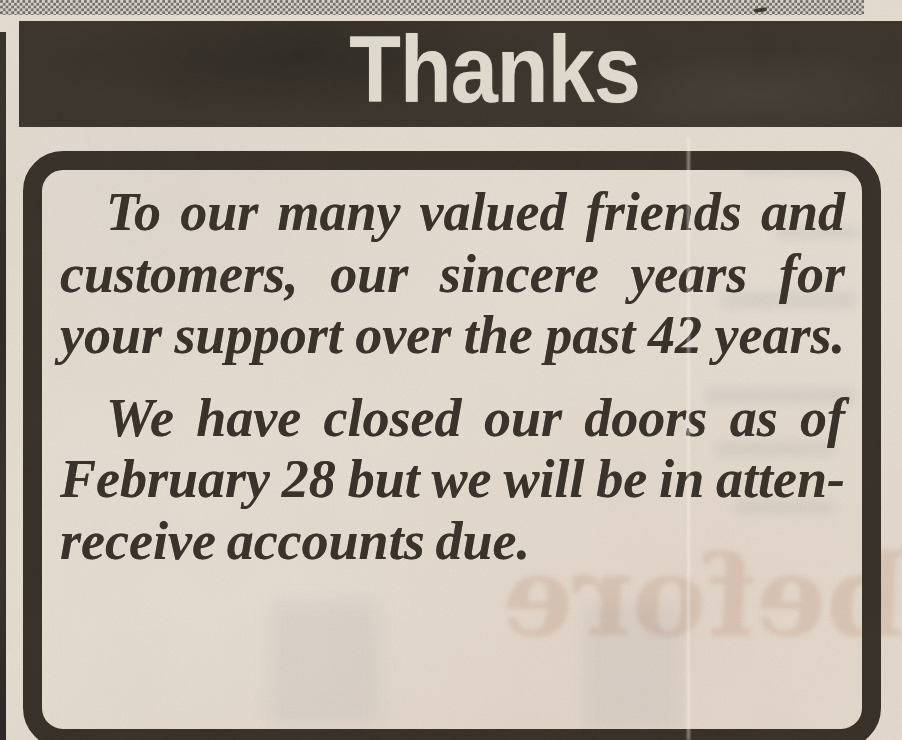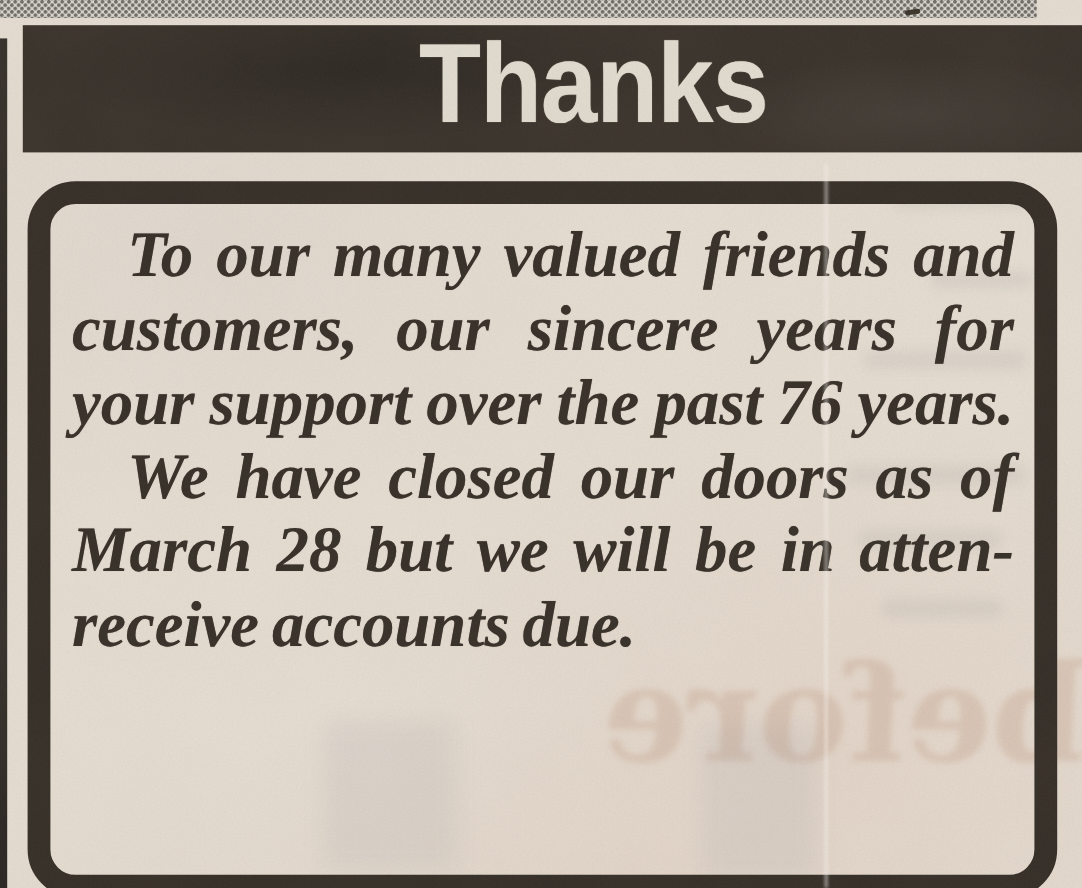--- a/index.html
+++ b/index.html
@@ -110,21 +110,21 @@
     color: #342e27;
     white-space: nowrap;
     overflow: visible;
     word-spacing: -0.05em;
     text-align: justify;
     text-align-last: justify;
     text-shadow: 0 0 0.6px rgba(52,46,39,0.55);
   }
   .line.indent { text-indent: 46px; }
   .line.flush  { text-align-last: left; }
-  .para2-start { }
+  .para2-start { margin-top: 21px; }
   .signature   { margin-top: 7px; text-align-last: right; word-spacing: 0.02em; }
 
   
   .crease {
     position: absolute; left: 687px; top: 137px;
     width: 3px; height: 603px;
     background: rgba(252,249,243,0.45);
     filter: blur(1.2px);
     pointer-events: none;
   }
@@ -150,24 +150,24 @@
   <div class="smudge sm3"></div>
   <div class="smudge sm4"></div>
   <div class="smudge sm5"></div>
   <div class="smudge sm6"></div>
   <div class="smudge sm7"></div>
   <div class="smudge sm8"></div>
 
   <div class="notice-box">
     <div class="line indent">To our many valued friends and</div>
     <div class="line">customers, our sincere years for</div>
-    <div class="line">your support over the past 76 years.</div>
+    <div class="line">your support over the past 42 years.</div>
 
     <div class="line indent para2-start">We have closed our doors as of</div>
-    <div class="line">March 28 but we will be in atten-</div>
+    <div class="line">February 28 but we will be in atten-</div>
     <div class="line flush">receive accounts due.</div>
 
   </div>
 
   <div class="crease"></div>
 
   <svg class="grain" width="902" height="740" xmlns="http://www.w3.org/2000/svg">
     <filter id="grainFine">
       <feTurbulence type="fractalNoise" baseFrequency="0.6" numOctaves="2" stitchTiles="stitch"></feTurbulence>
       <feColorMatrix type="matrix" values="0 0 0 0 0.23  0 0 0 0 0.20  0 0 0 0 0.17  0 0 0 0.15 0"></feColorMatrix>

